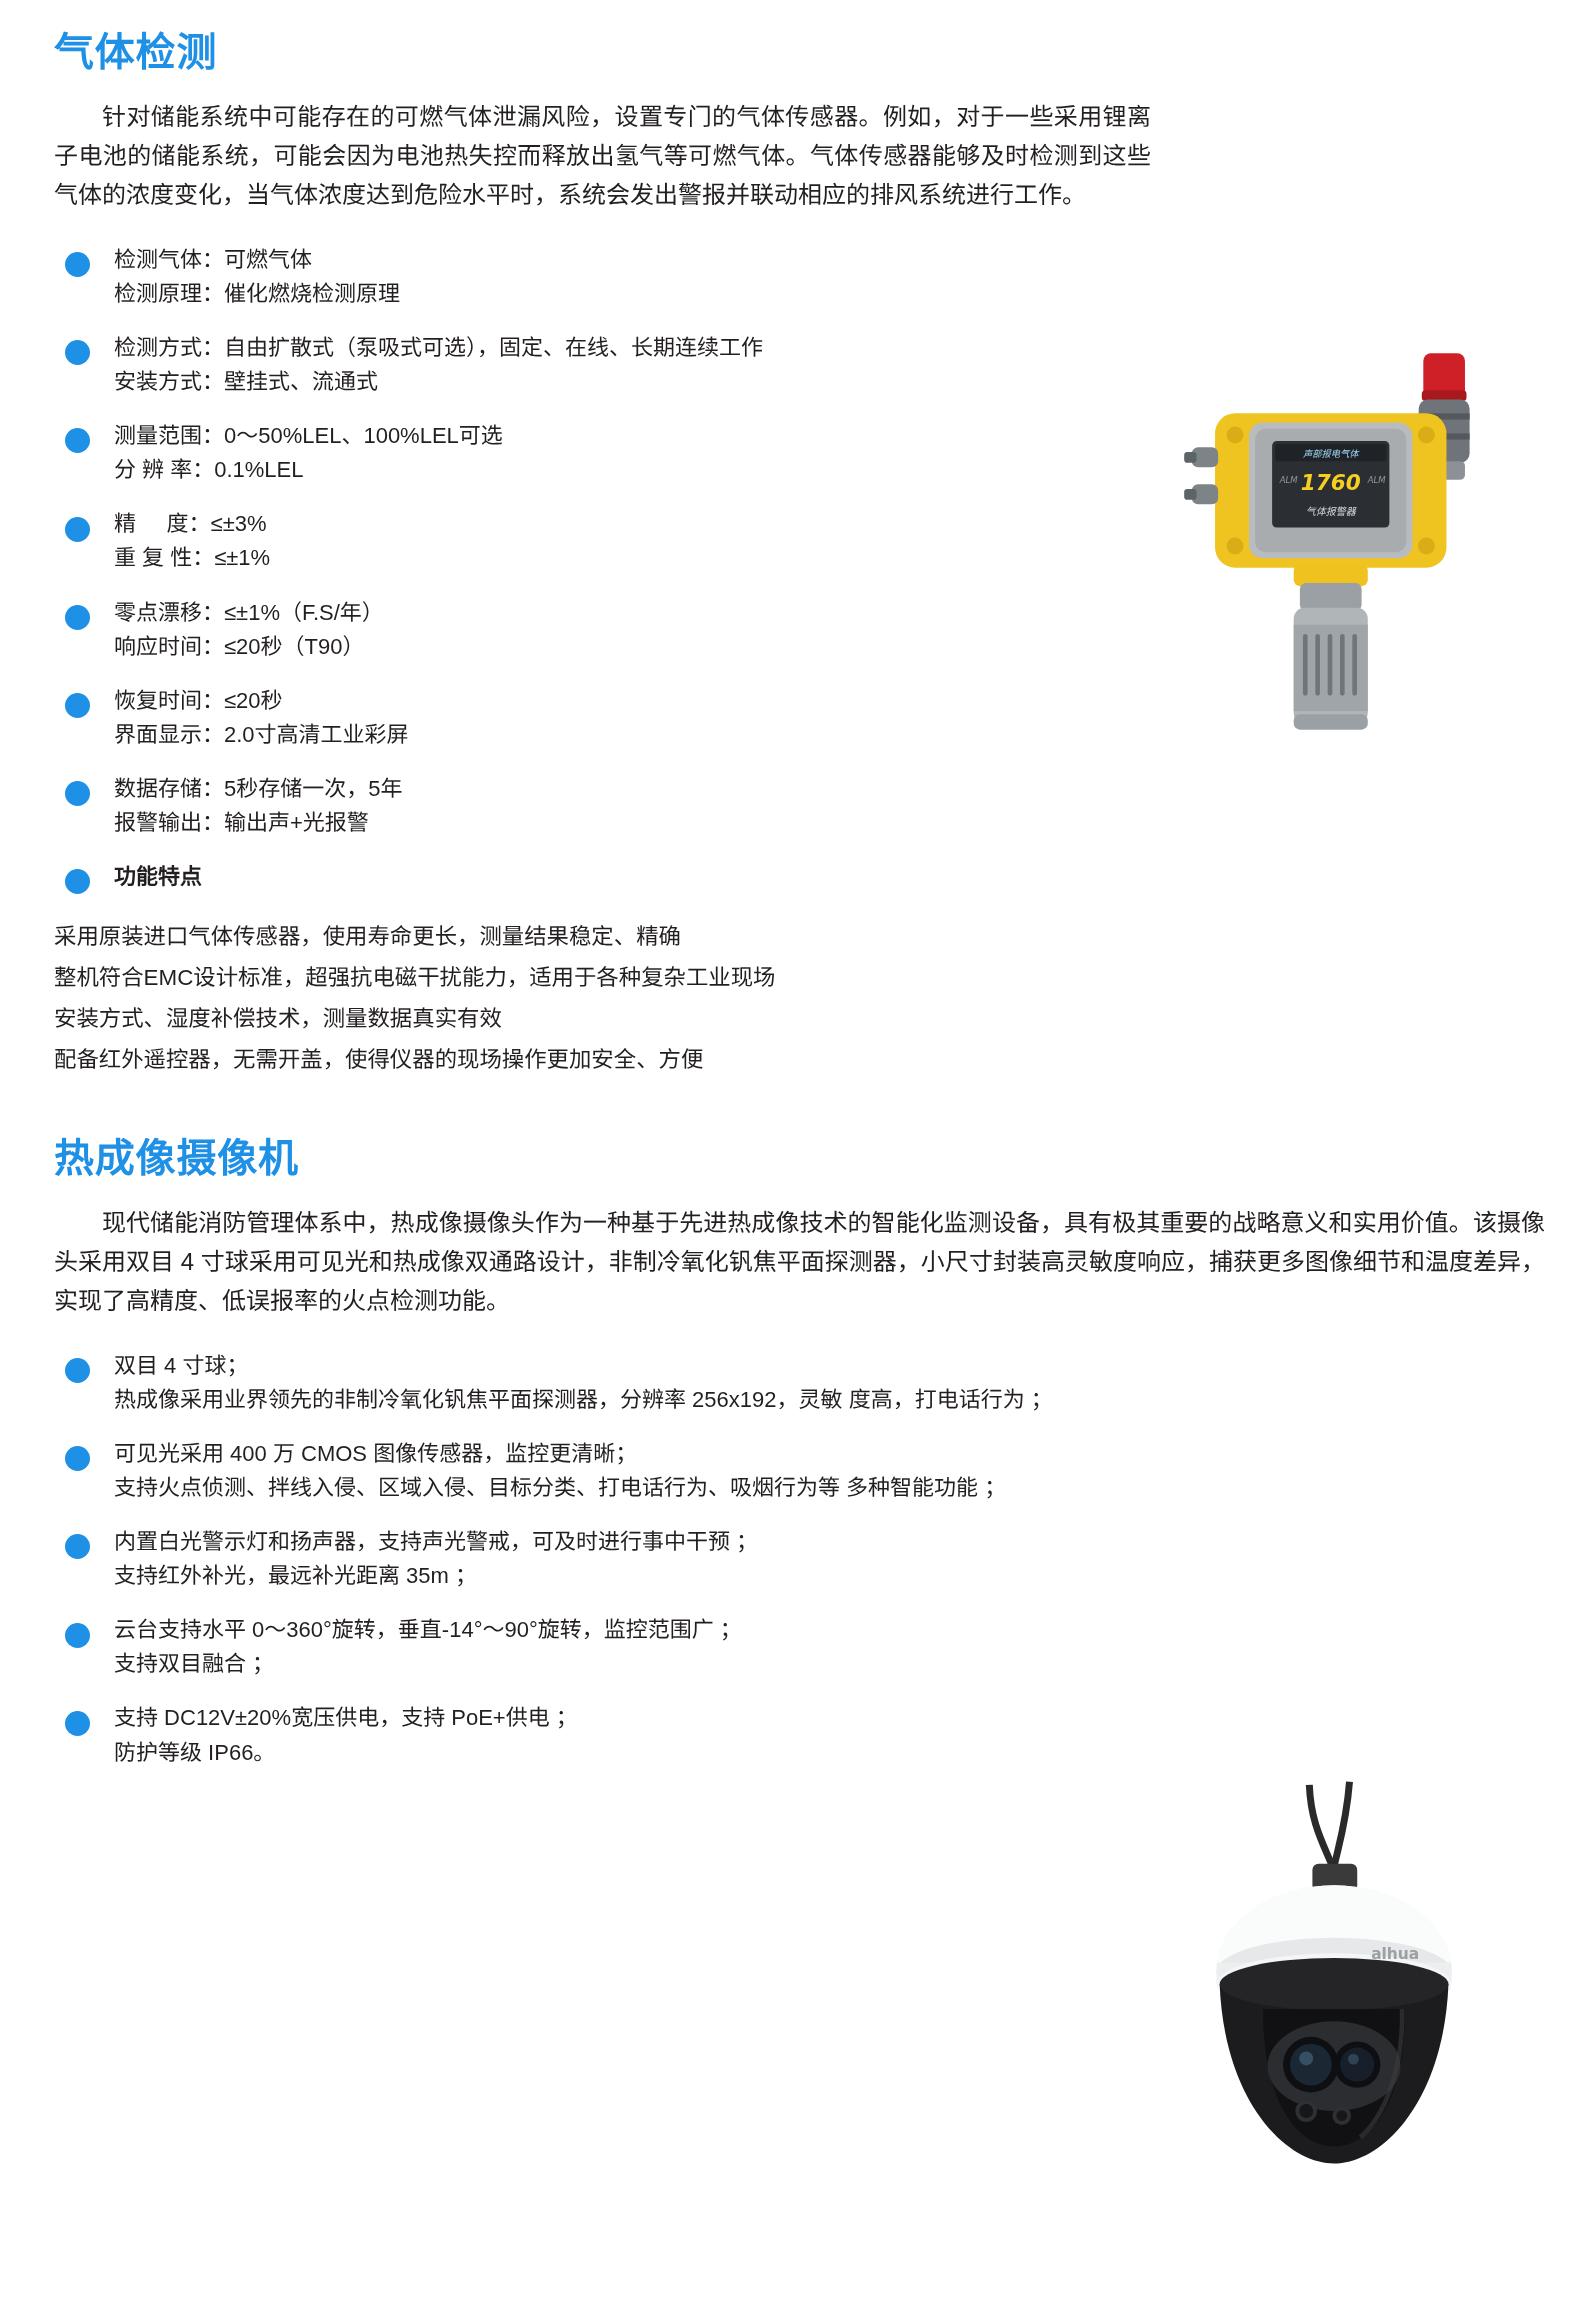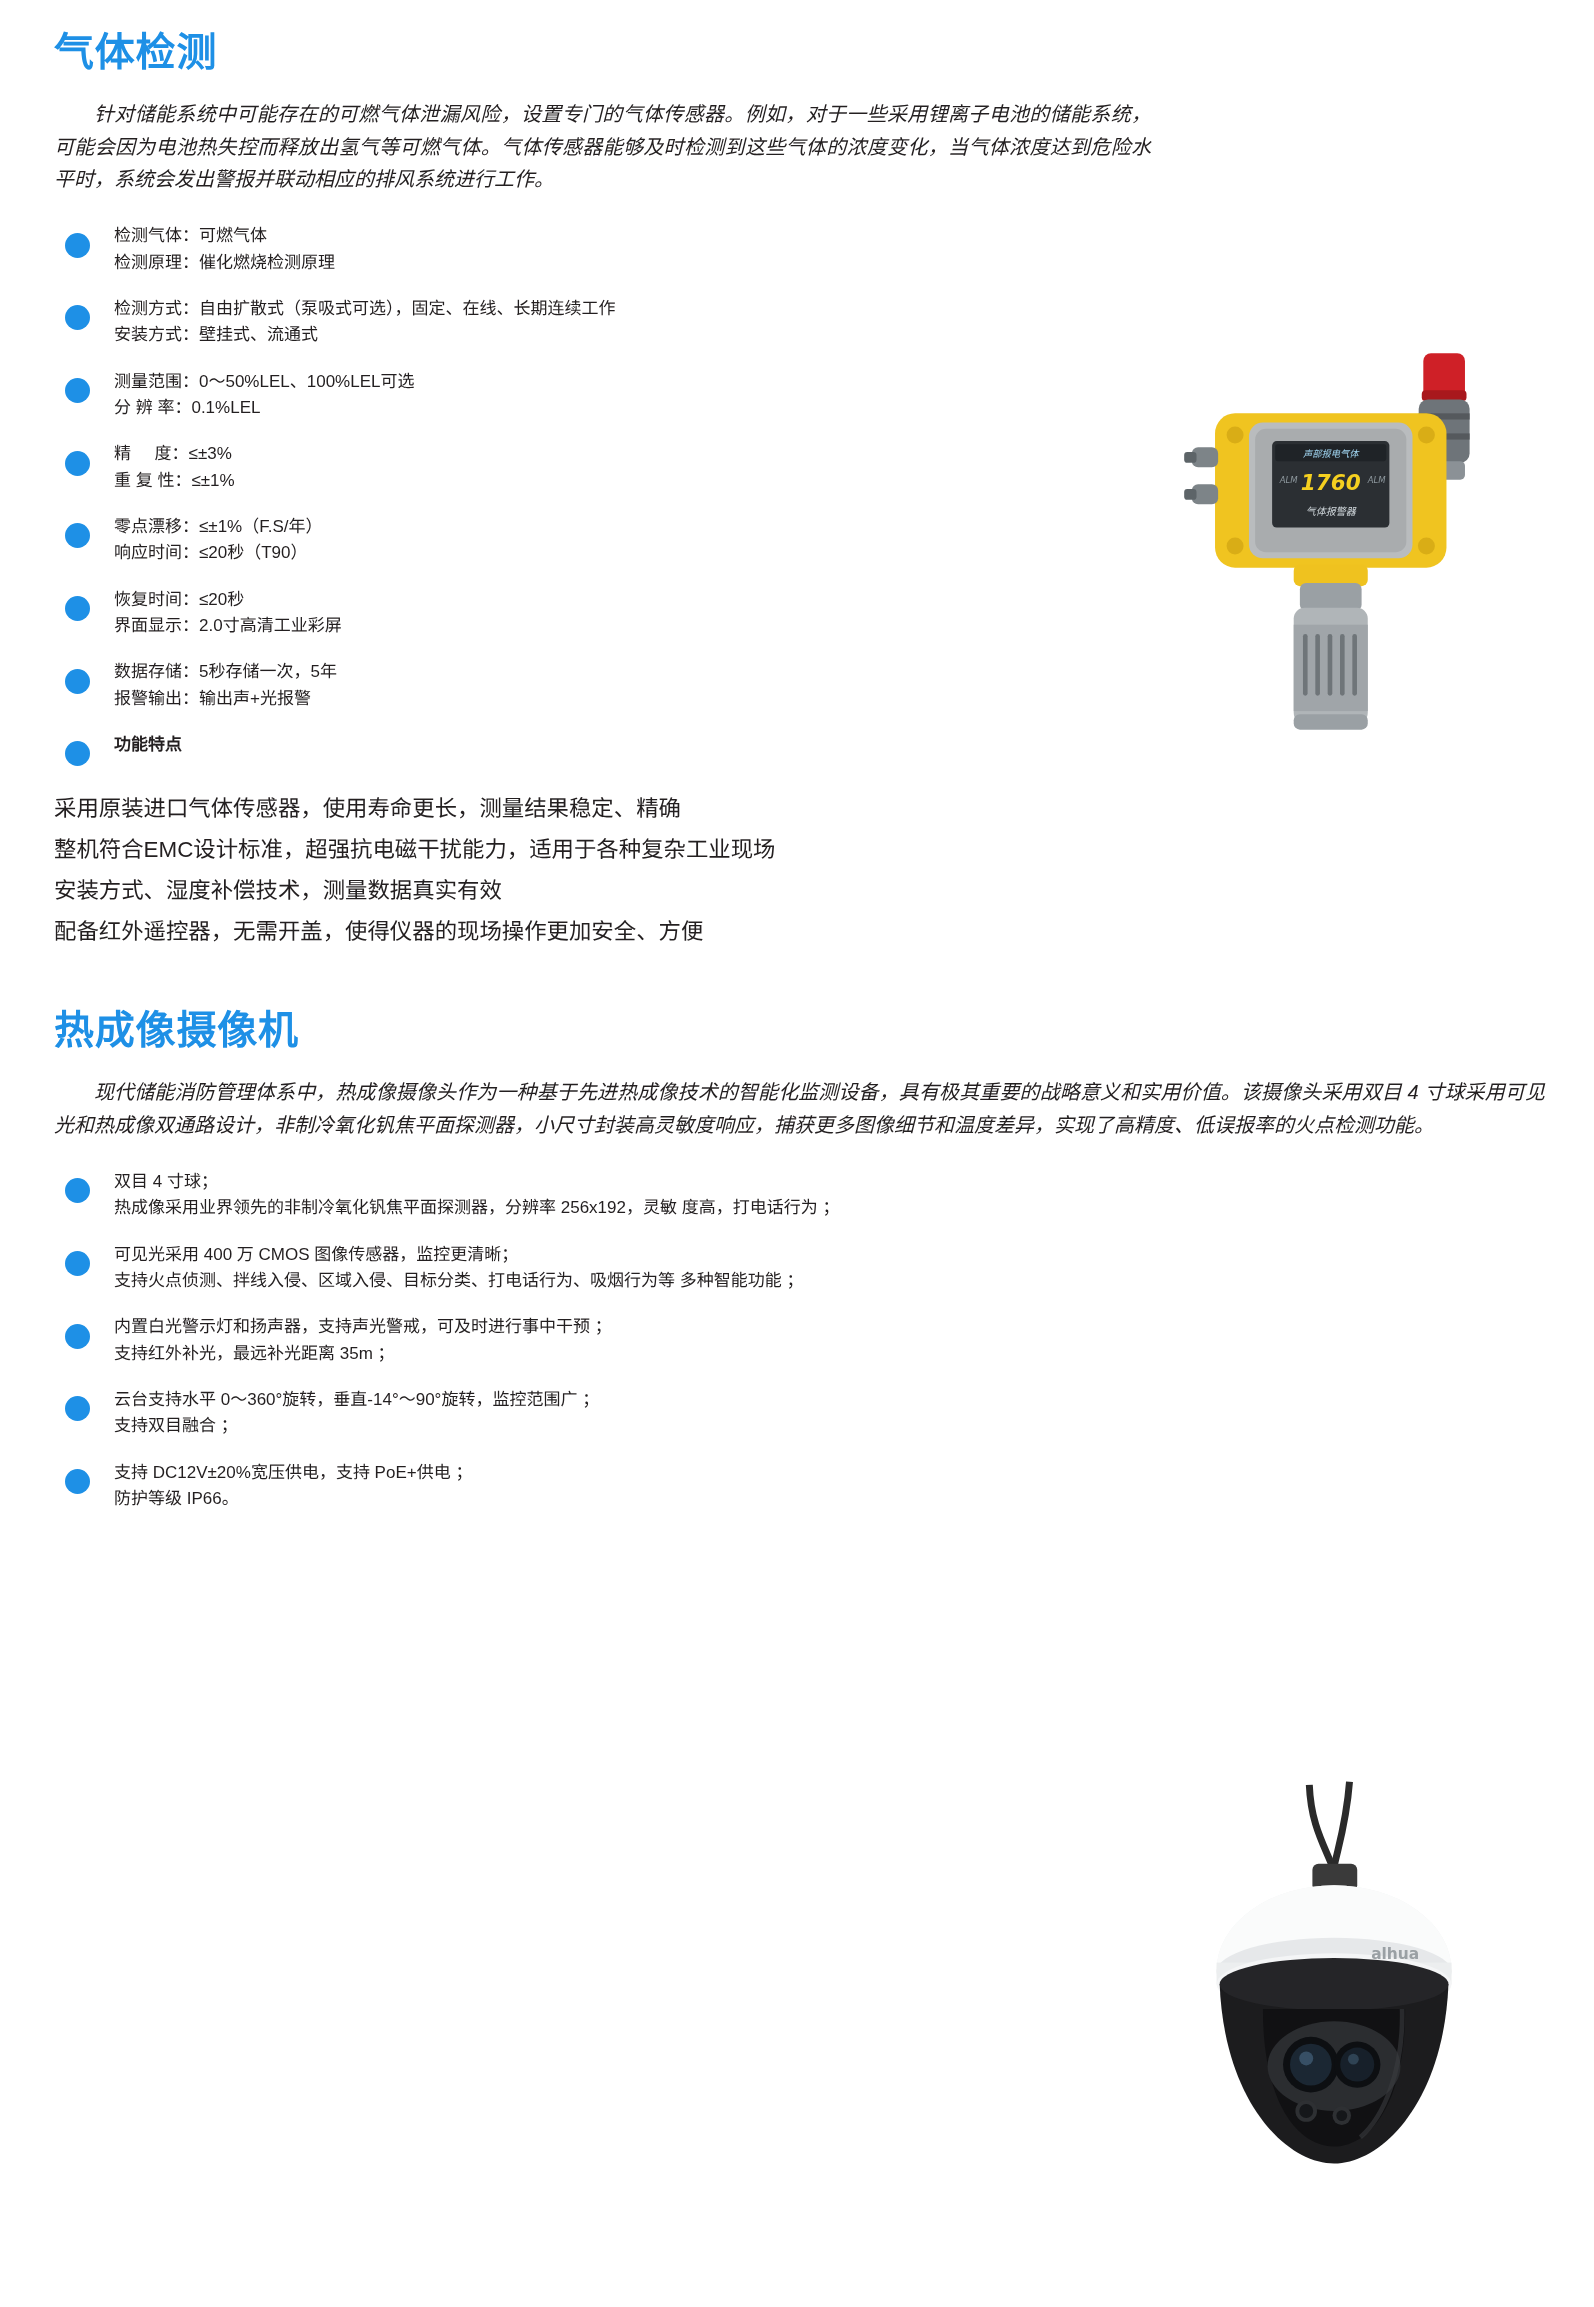--- a/index.html
+++ b/index.html
@@ -28,27 +28,26 @@
   h1.section-title {
     color: #1E90E6;
     font-size: 40px;
     font-weight: bold;
     letter-spacing: 0.8px;
     margin: 7.7px 0 0 0;
     line-height: 1.3;
   }
 
   p.paragraph {
-    font-size: 20px;
+    font-size: 24px;
     line-height: 1.62;
     margin: 20px 0 0 0;
     text-align: justify;
     text-indent: 2em;
     color: #231f20;
-    font-style: italic;
   }
 
   .spec-list {
     margin: 28px 0 0 0;
     padding: 0;
     list-style: none;
   }
   .spec-item {
     position: relative;
     padding-left: 60px;
@@ -59,21 +58,21 @@
     position: absolute;
     left: 10.8px;
     top: 9.3px;
     width: 25px;
     height: 25px;
     border-radius: 50%;
     background: #1E90E6;
     display: block;
   }
   .spec-line {
-    font-size: 17px;
+    font-size: 22px;
     line-height: 1.55;
     color: #231f20;
     white-space: pre;
   }
   .spec-line.bold {
     font-weight: bold;
   }
 
   .plain-list {
     margin: 14px 0 16px 0;

